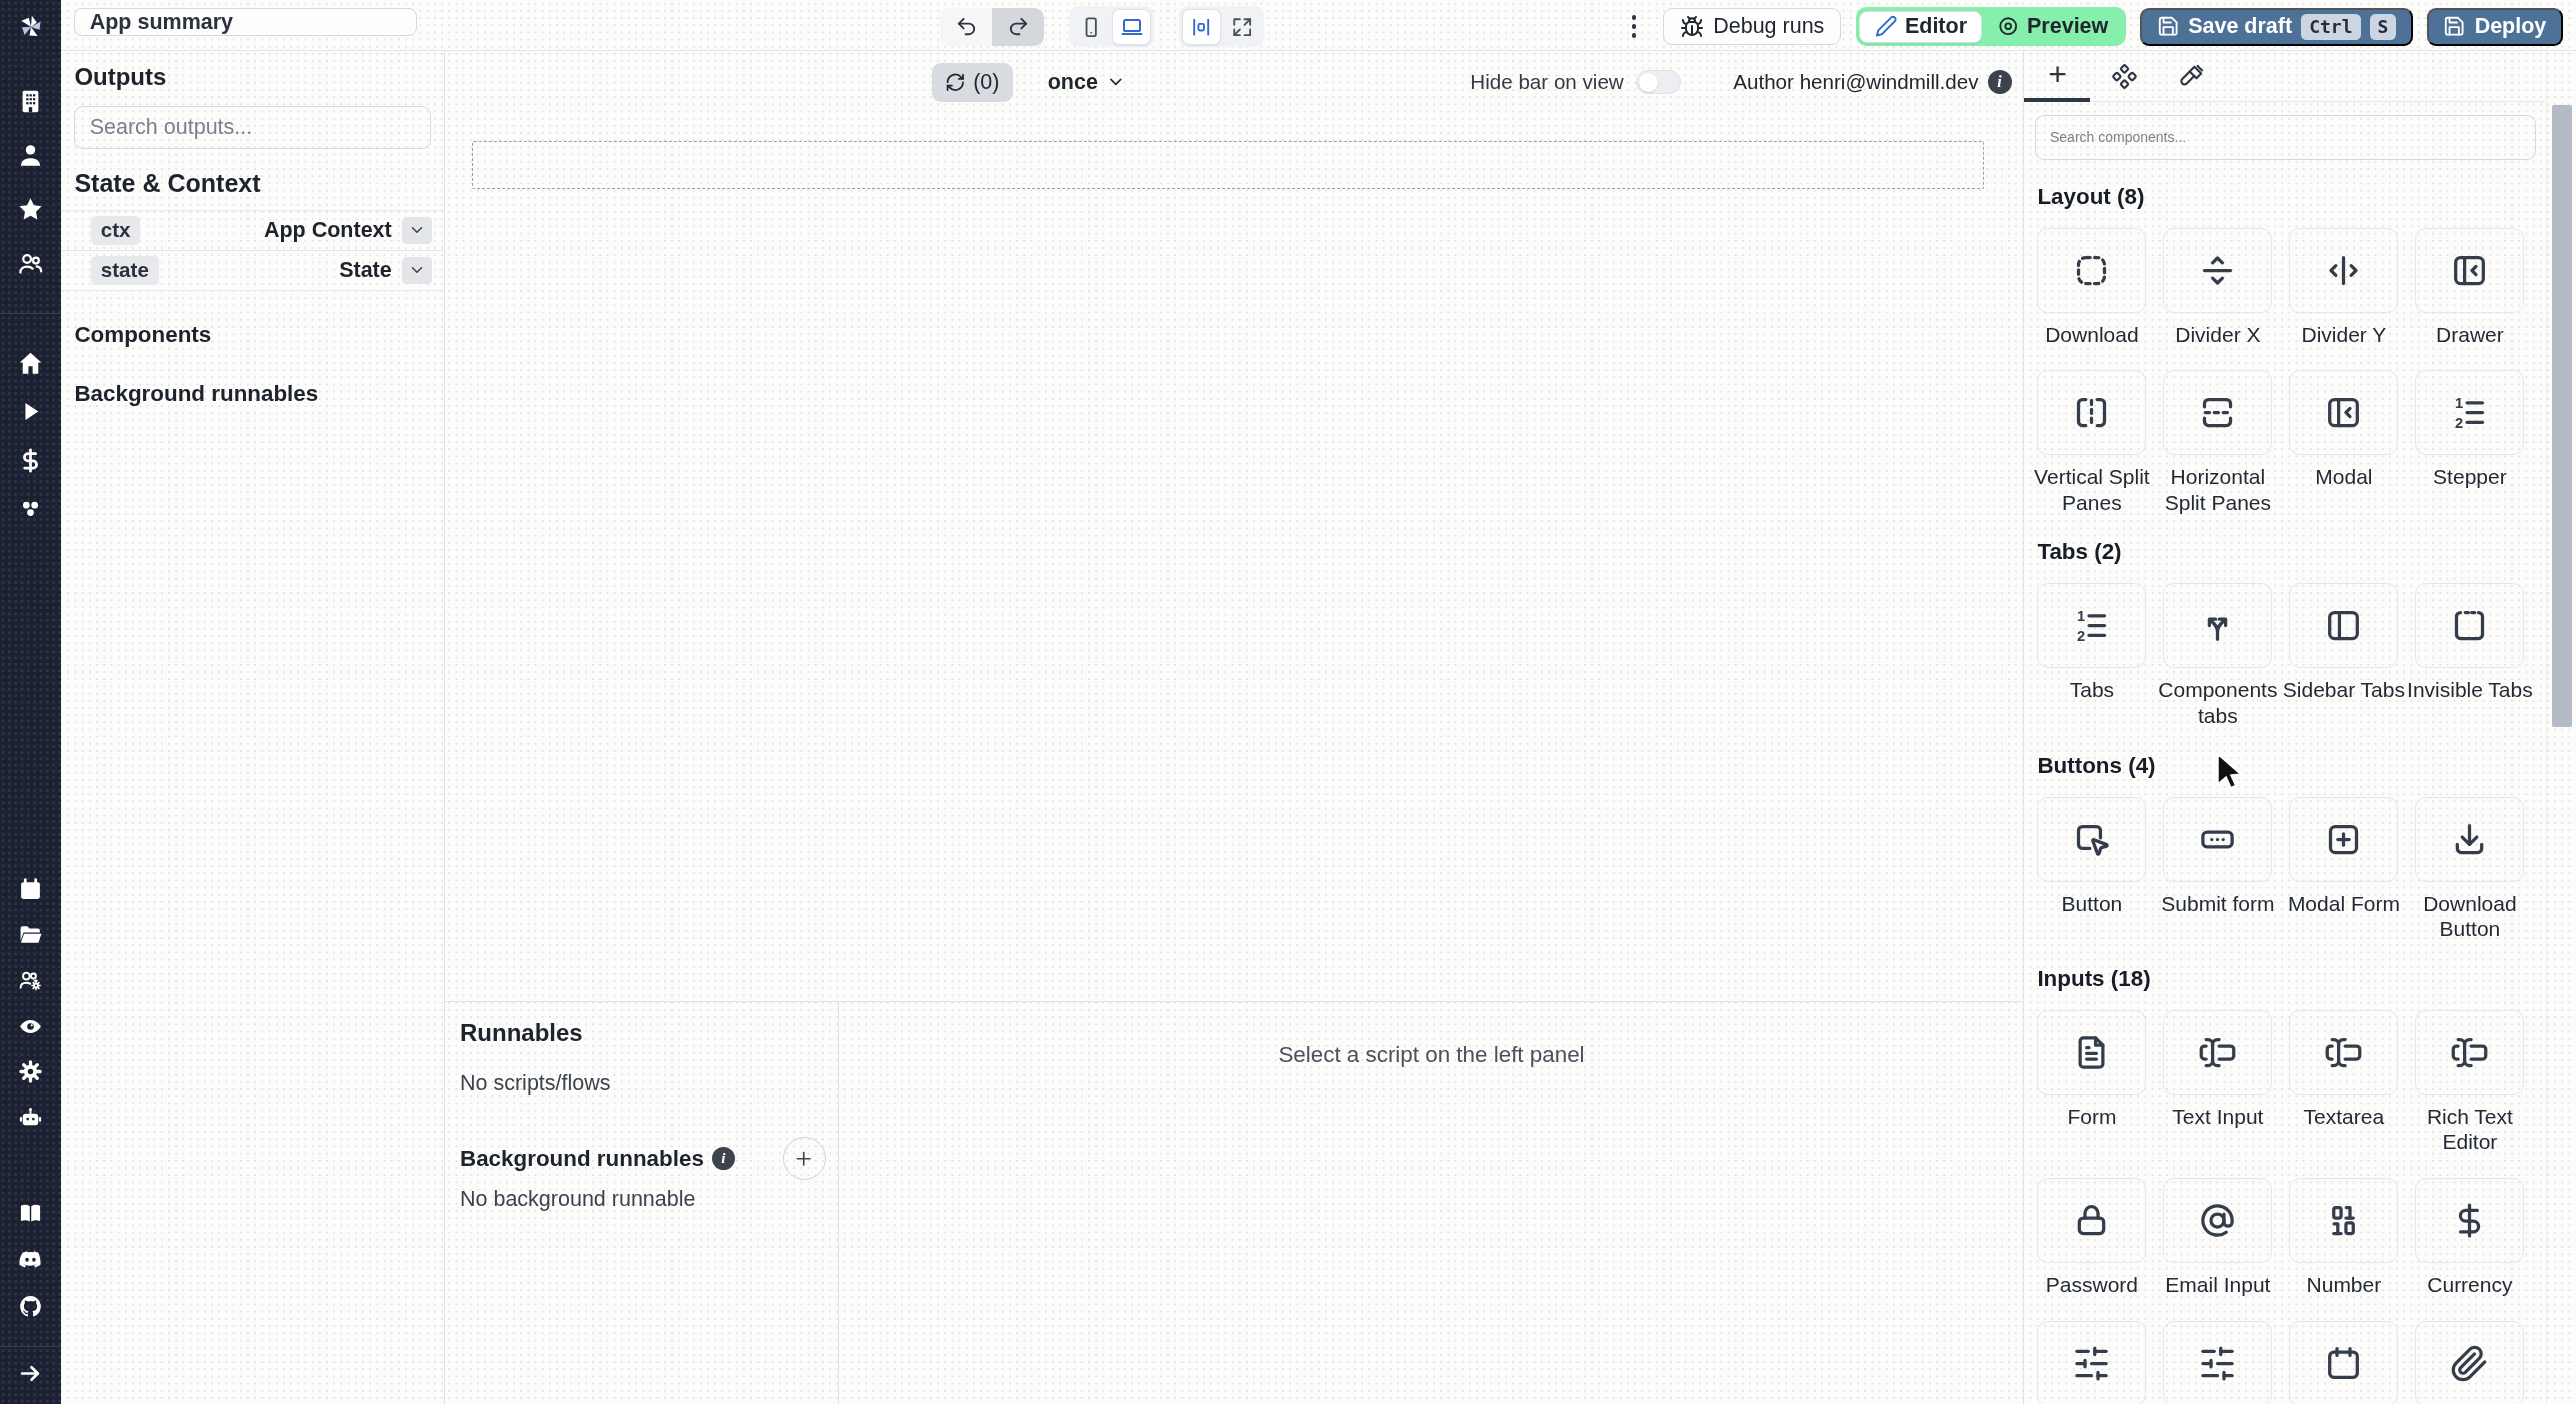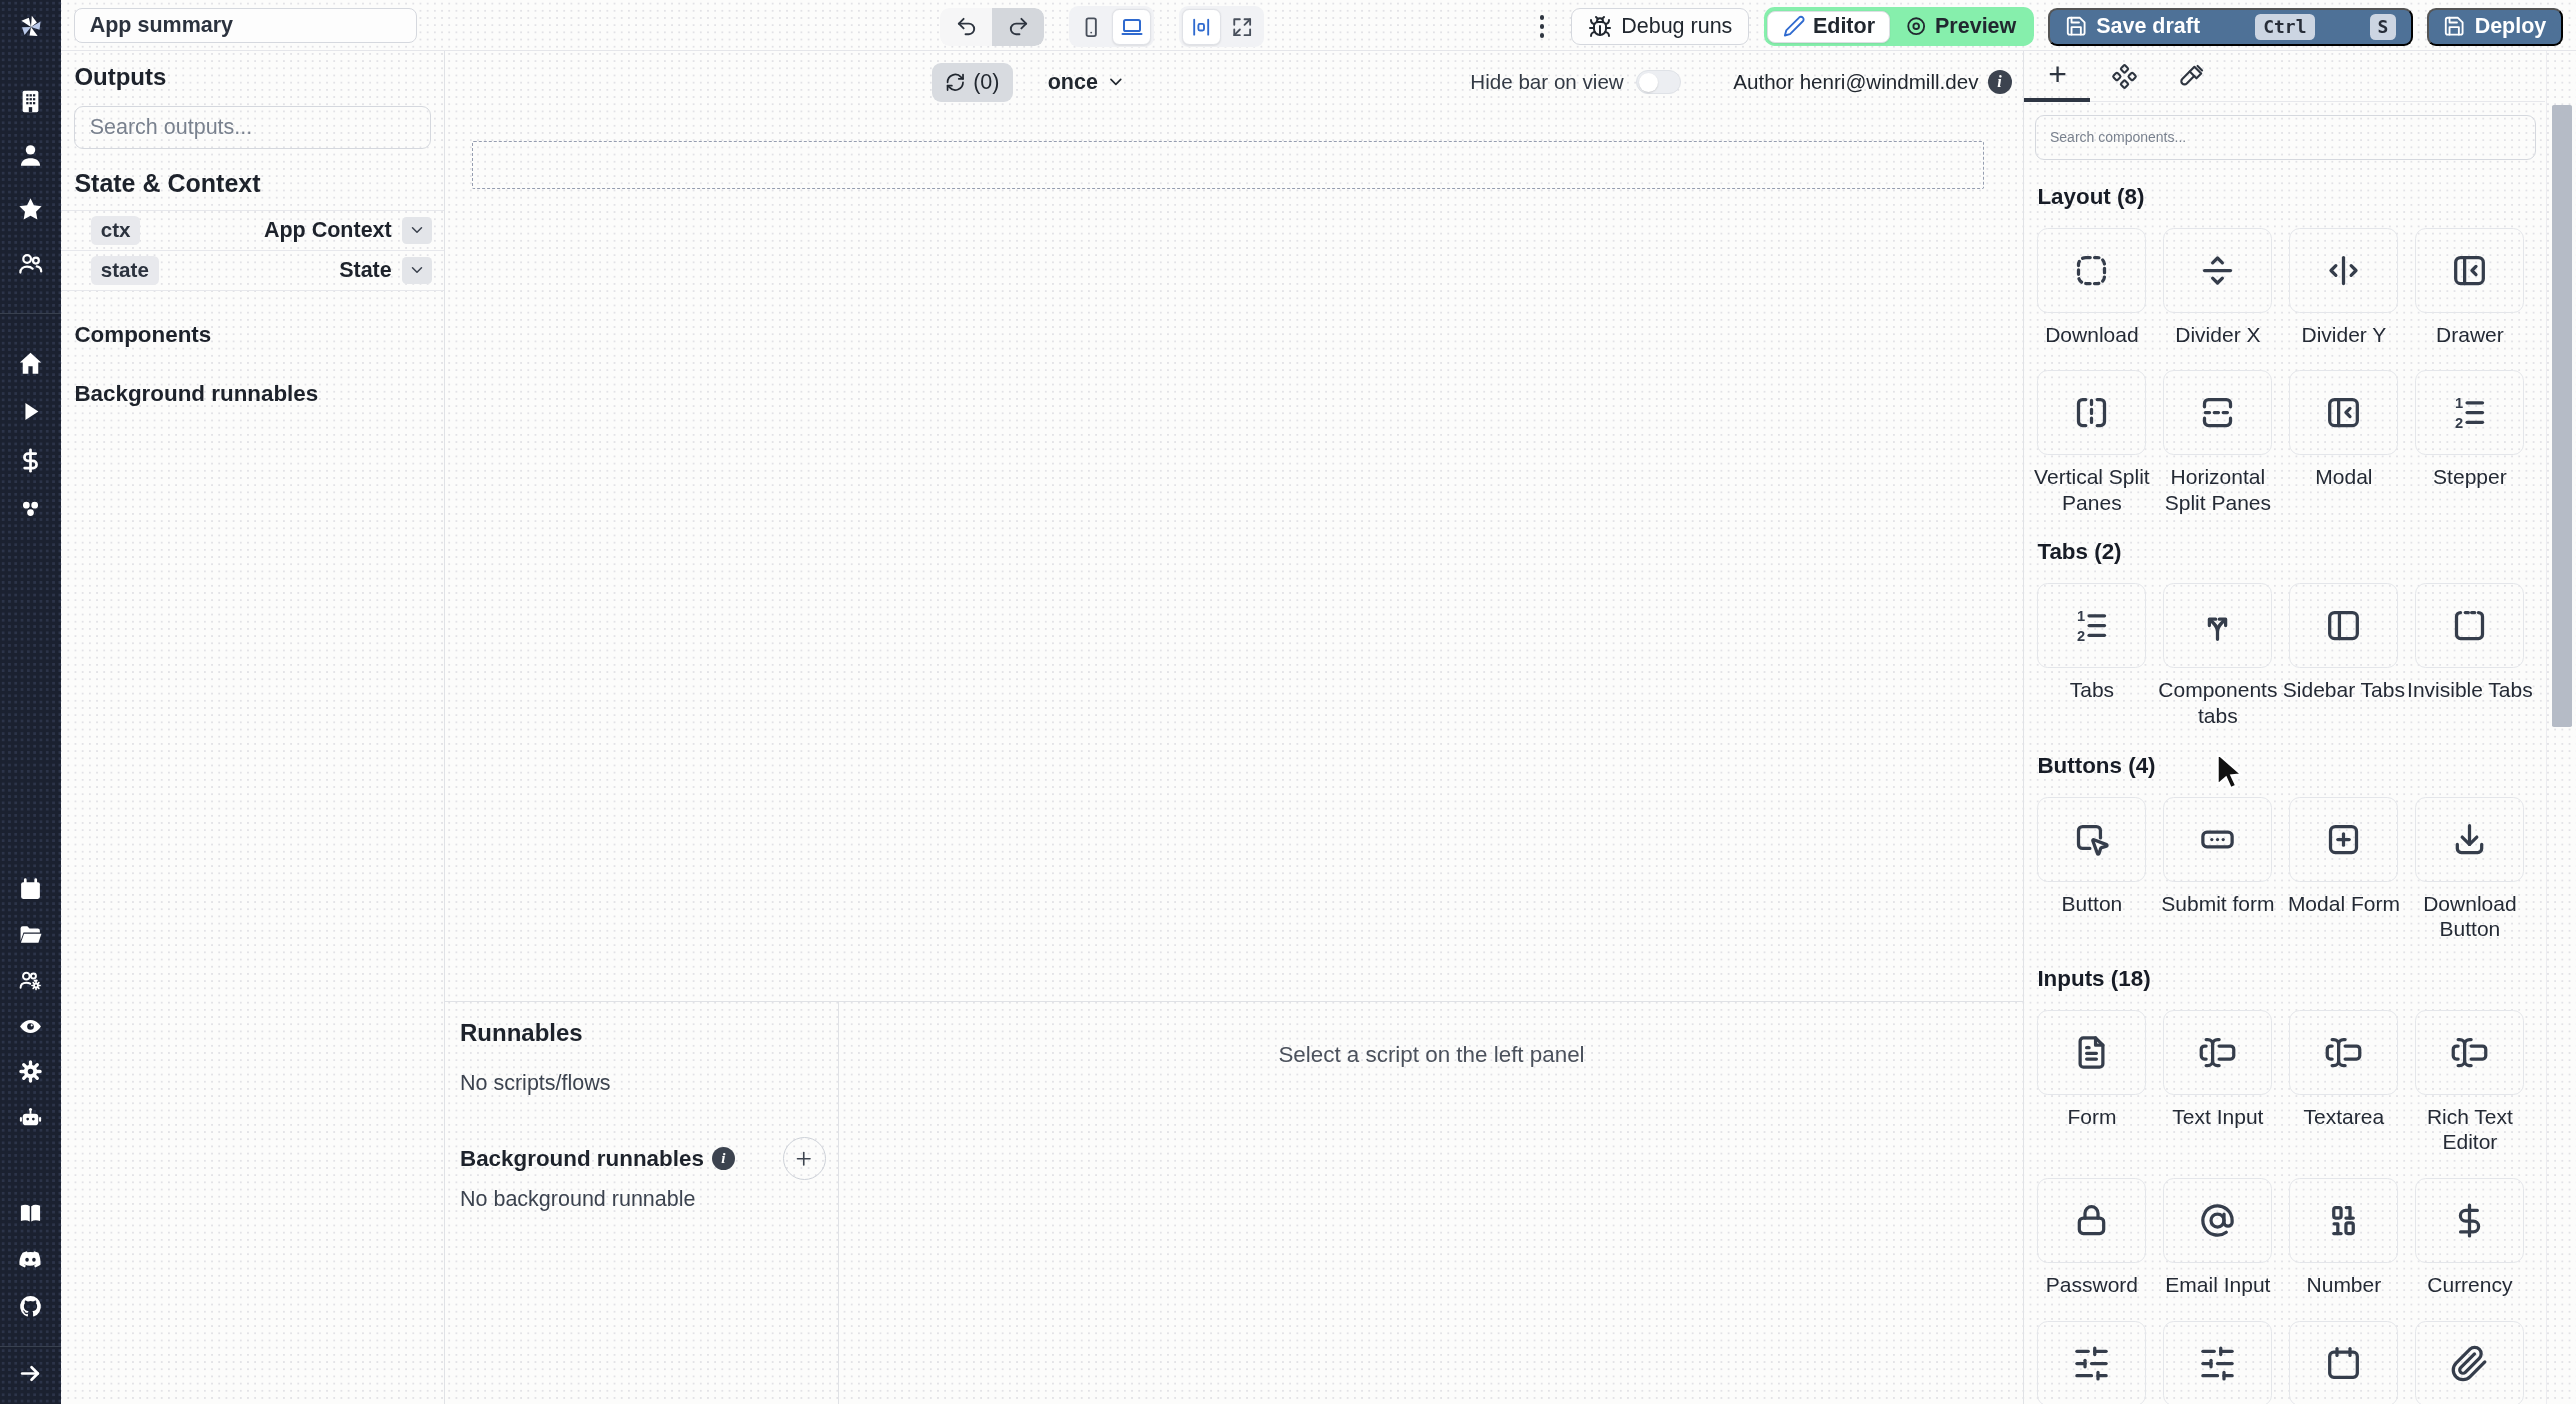--- a/index.html
+++ b/index.html
@@ -32,21 +32,21 @@
   .sb-ic.b { width:25px; height:25px; margin-bottom:20.6px; }
   .sb-ic.robot { margin-bottom:71px; }
   .sb-ic.doc { margin-bottom:21.5px; }
   .sb-ic.last { margin-bottom:0; }
   .sb-div2 { width:100%; height:0.9px; background:#39414f; margin-top:27px; }
   .sb-arrow { width:25px; height:25px; color:#fff; margin:14.3px 0 18px; }
 
   
   #topbar { position:absolute; left:61px; top:0; right:0; height:51px; border-bottom:0.9px solid #e5e6ea; z-index:20; }
   .tb-input {
-    position:absolute; left:13.4px; top:8px; width:343px; height:35px;
+    position:absolute; left:13.4px; top:8px; width:343px; height:28px;
     border:0.9px solid #d5d8de; border-radius:8px; background:#fdfdfd;
     font-family:"Liberation Sans",sans-serif; font-size:21.5px; font-weight:600; color:#2b323e; padding:0 14.3px; outline:none;
   }
   .tb-center { position:absolute; left:879px; top:6.3px; display:flex; align-items:center; gap:25px; }
   .seg2 { display:flex; height:38px; border-radius:9px; overflow:hidden; }
   .seg2 .half { width:52px; display:flex; align-items:center; justify-content:center; color:#2e3540; cursor:pointer; }
   .seg2 .half.l { background:#f6f6f7; border-radius:9px 0 0 9px; }
   .seg2 .half.r { background:#d4d7dc; border-radius:0 9px 9px 0; }
   .pillgroup { display:flex; align-items:center; background:#f1f2f5; border-radius:9px; padding:2.7px; height:41px; gap:1.8px; }
   .pillgroup .cell { width:39px; height:36px; display:flex; align-items:center; justify-content:center; color:#49505c; cursor:pointer; }
@@ -61,21 +61,21 @@
   }
   .segctl { display:flex; align-items:center; background:#86efac; border-radius:10.7px; padding:3.6px; height:39px; }
   .segctl .opt { display:flex; align-items:center; gap:8px; padding:0 14.3px; height:32px; font-size:21.5px; font-weight:600; color:#21272f; cursor:pointer; }
   .segctl .opt.on { background:#fff; border:0.9px solid #dcdfe3; border-radius:8px; box-shadow:0 0.9px 1.8px rgba(0,0,0,.07); }
   .btn-blue {
     display:flex; align-items:center; gap:9px; height:38px; padding:0 14.3px;
     background:#4e7197; border-radius:9px; color:#fff; font-size:21.5px; font-weight:600; cursor:pointer;
   }
   .kbd {
     background:#ccd5e2; color:#272d38; border-radius:5.4px; padding:2.7px 8px;
-    font-family:"DejaVu Sans Mono",monospace; font-size:18px; font-weight:700;margin-left:46px;
+    font-family:"DejaVu Sans Mono",monospace; font-size:18px; font-weight:700;
   }
 
   
   #leftpanel { position:absolute; left:61px; top:51px; width:384px; bottom:0; border-right:0.9px solid #e0e2e6; z-index:10; }
   .lp-title { padding:11.6px 13.4px 0; font-size:24px; font-weight:700; color:#1d222b; }
   .lp-search {
     margin:15px 13.4px 0; width:357px; height:43px; border:0.9px solid #d5d8de; border-radius:9px;
     background:transparent; font-family:"Liberation Sans",sans-serif; font-size:21.5px; color:#394150; padding:0 14.3px; outline:none;
   }
   .lp-search::placeholder, .rp-search input::placeholder { color:#79818e; opacity:1; }

